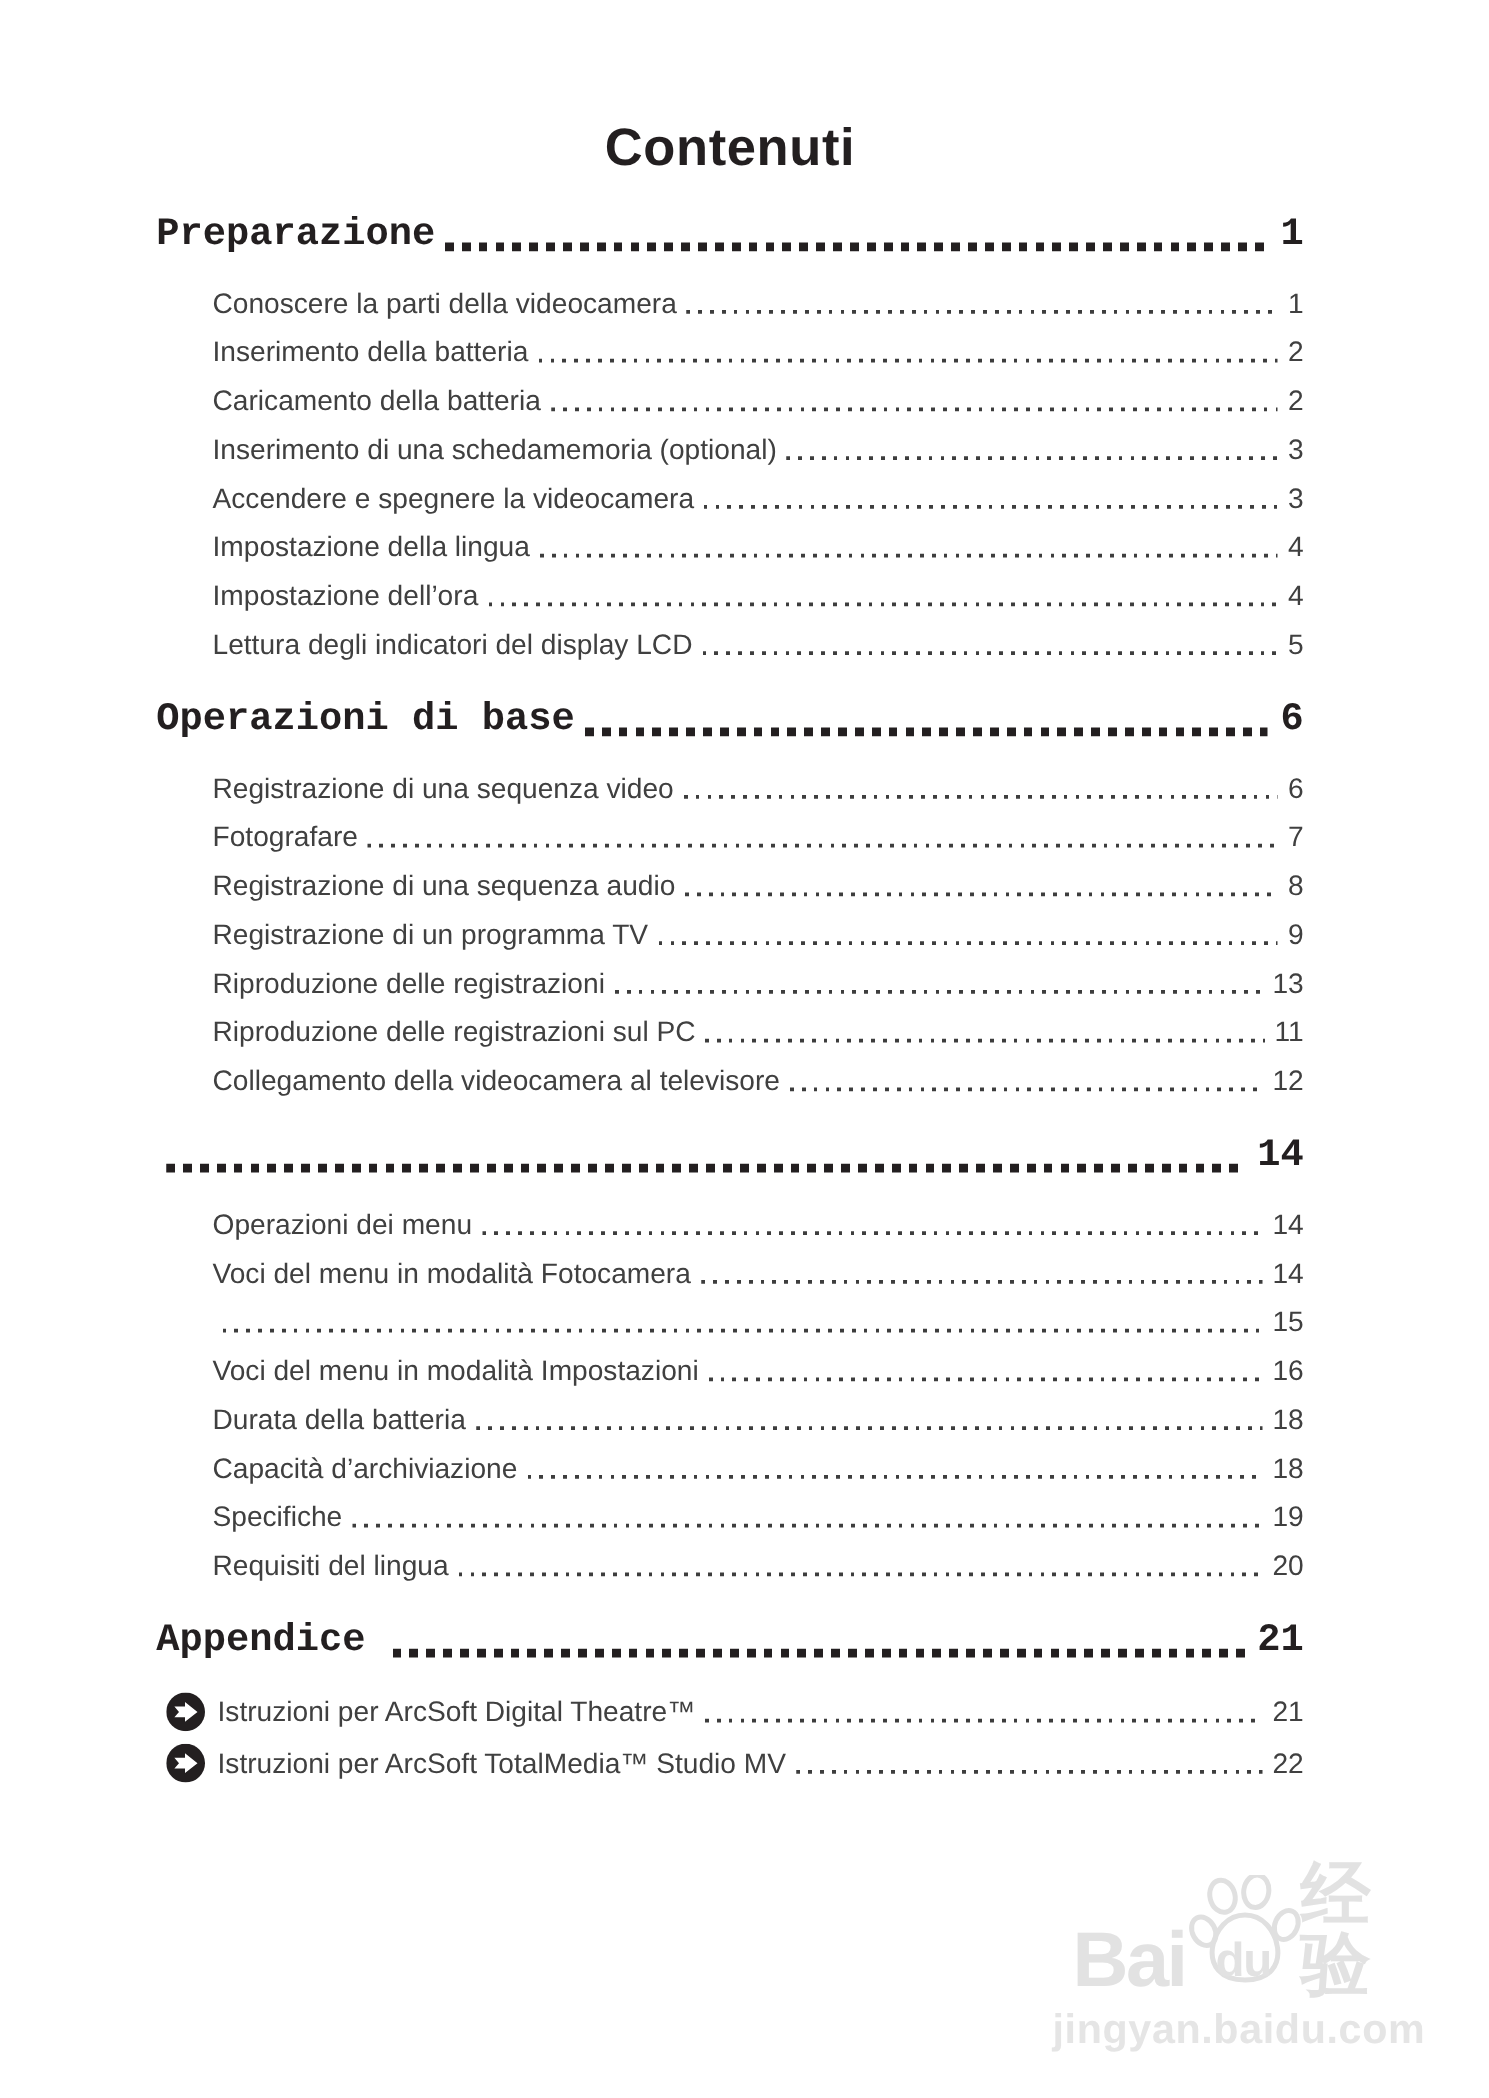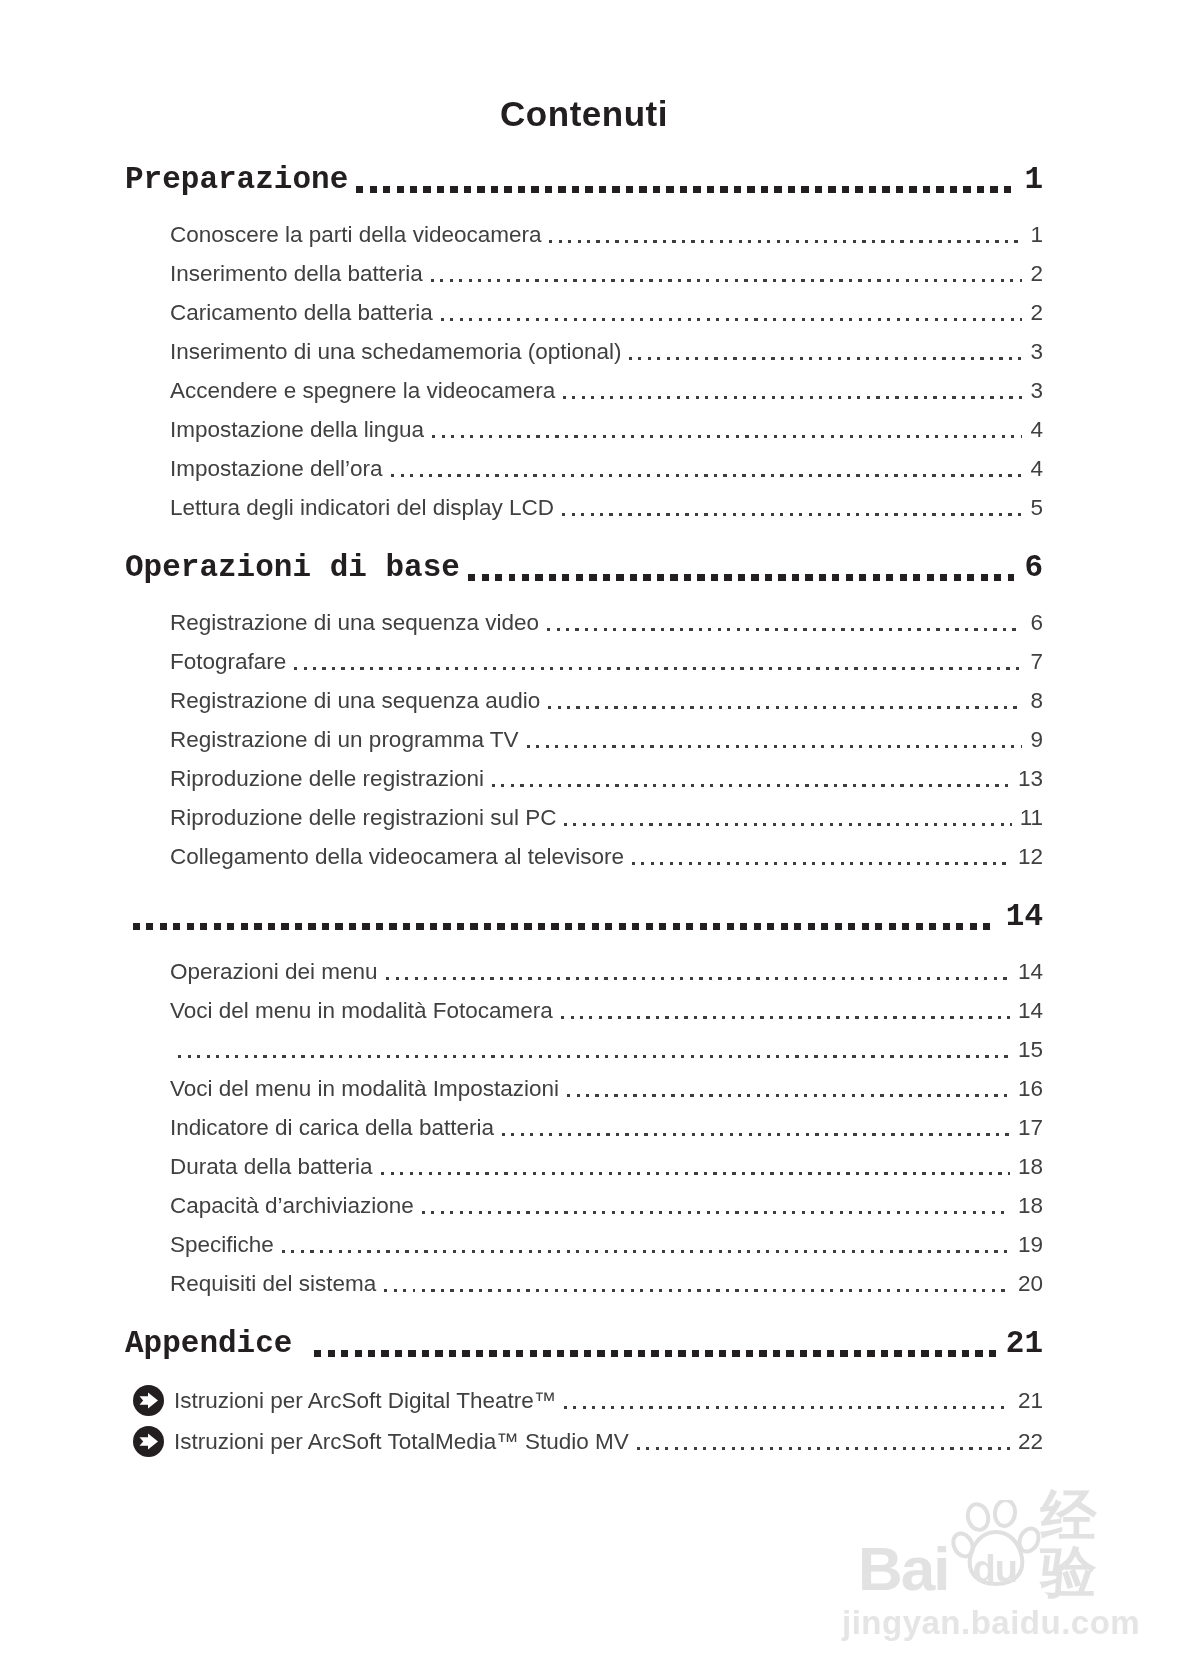--- a/index.html
+++ b/index.html
@@ -13,21 +13,21 @@
   }
   .page {
     position: absolute;
     left: 0; top: 0;
     width: 1191px; height: 1678px;
     padding: 0 148px 0 125px;
   }
   .toc-title {
     padding-top: 94px;
     text-align: center;
-    font-size: 35px;
+    font-size: 42px;
     font-weight: bold;
     letter-spacing: 0.5px;
     color: #231f20;
   }
   .toc { margin-top: 6px; }
 
   .row {
     display: flex;
     align-items: flex-end;
   }
@@ -224,41 +224,36 @@
       <div class="row item-row">
         <span class="leader item-leader"></span>
         <span class="page-num">15</span>
       </div>
       <div class="row item-row">
         <span>Voci del menu in modalità Impostazioni</span>
         <span class="leader item-leader"></span>
         <span class="page-num">16</span>
       </div>
       <div class="row item-row">
-        <span>Indicatore di carica della batteria</span>
-        <span class="leader item-leader"></span>
-        <span class="page-num">17</span>
-      </div>
-      <div class="row item-row">
         <span>Durata della batteria</span>
         <span class="leader item-leader"></span>
         <span class="page-num">18</span>
       </div>
       <div class="row item-row">
         <span>Capacità d’archiviazione</span>
         <span class="leader item-leader"></span>
         <span class="page-num">18</span>
       </div>
       <div class="row item-row">
         <span>Specifiche</span>
         <span class="leader item-leader"></span>
         <span class="page-num">19</span>
       </div>
       <div class="row item-row">
-        <span>Requisiti del sistema</span>
+        <span>Requisiti del lingua</span>
         <span class="leader item-leader"></span>
         <span class="page-num">20</span>
       </div>
     </div>
 
     <div>
       <div class="row header-row">
         <span>Appendice</span>
         <span class="leader header-leader gap-leader"></span>
         <span class="page-num">21</span>

